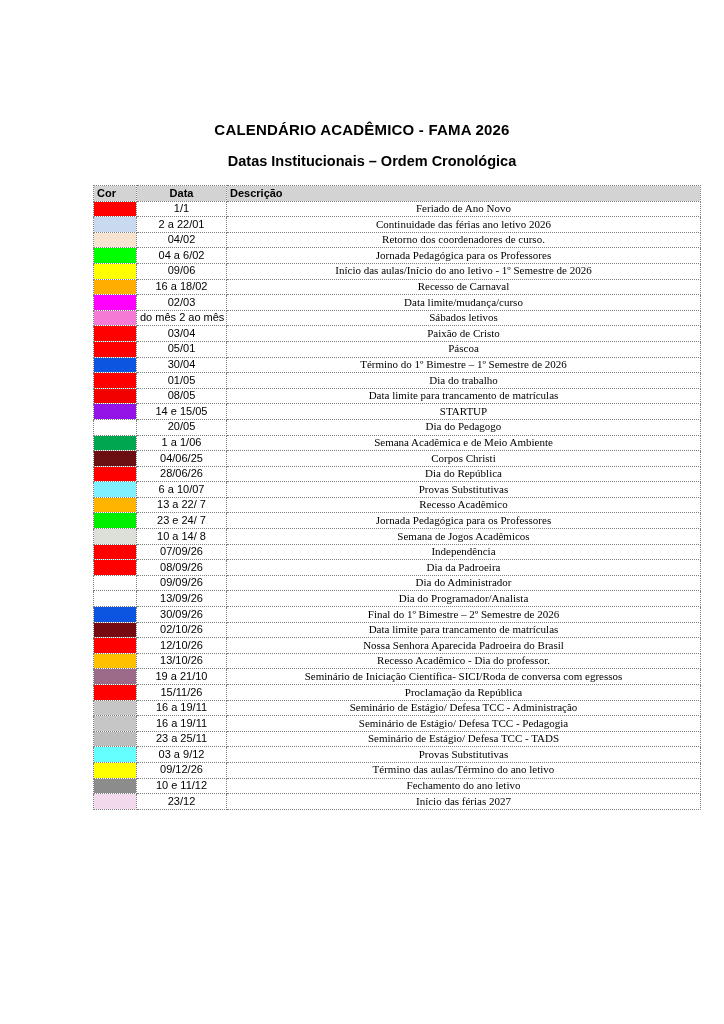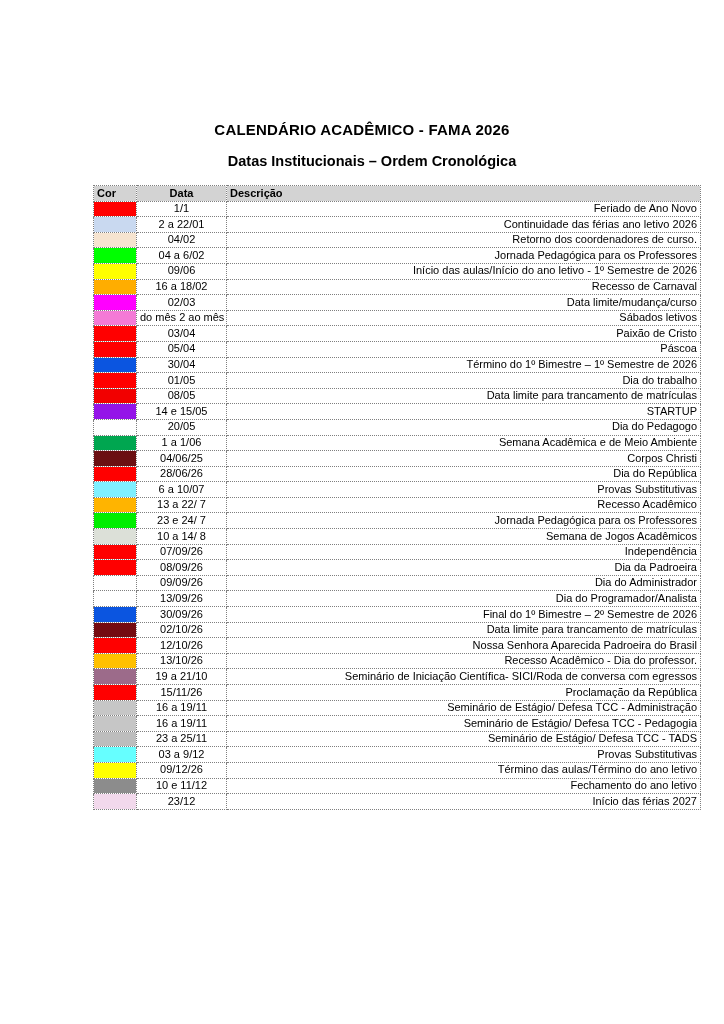--- a/index.html
+++ b/index.html
@@ -57,21 +57,21 @@
     vertical-align: middle;
   }
   table.calendar th {
     background: #d3d3d3;
     font-weight: bold;
     text-align: left;
   }
   table.calendar th.h-data { text-align: center; }
   td.col-cor  { padding: 0; }
   td.col-data { text-align: center; }
-  td.col-desc { text-align: right; }
+  td.col-desc { text-align: center; font-family: Liberation Serif, serif; }
 </style>
 </head>
 <body>
 
 <div class="page-title">CALENDÁRIO ACADÊMICO - FAMA 2026</div>
 <div class="page-subtitle">Datas Institucionais – Ordem Cronológica</div>
 
 <table class="calendar">
   <colgroup>
     <col class="c-cor">
@@ -126,21 +126,21 @@
         <td class="col-data">do mês 2 ao mês 11</td>
         <td class="col-desc">Sábados letivos</td>
       </tr>
       <tr>
         <td class="col-cor" style="background: rgb(255, 0, 0);"></td>
         <td class="col-data">03/04</td>
         <td class="col-desc">Paixão de Cristo</td>
       </tr>
       <tr>
         <td class="col-cor" style="background: rgb(255, 0, 0);"></td>
-        <td class="col-data">05/04</td>
+        <td class="col-data">05/01</td>
         <td class="col-desc">Páscoa</td>
       </tr>
       <tr>
         <td class="col-cor" style="background: rgb(11, 85, 224);"></td>
         <td class="col-data">30/04</td>
         <td class="col-desc">Término  do 1º Bimestre – 1º Semestre de 2026</td>
       </tr>
       <tr>
         <td class="col-cor" style="background: rgb(255, 0, 0);"></td>
         <td class="col-data">01/05</td>

